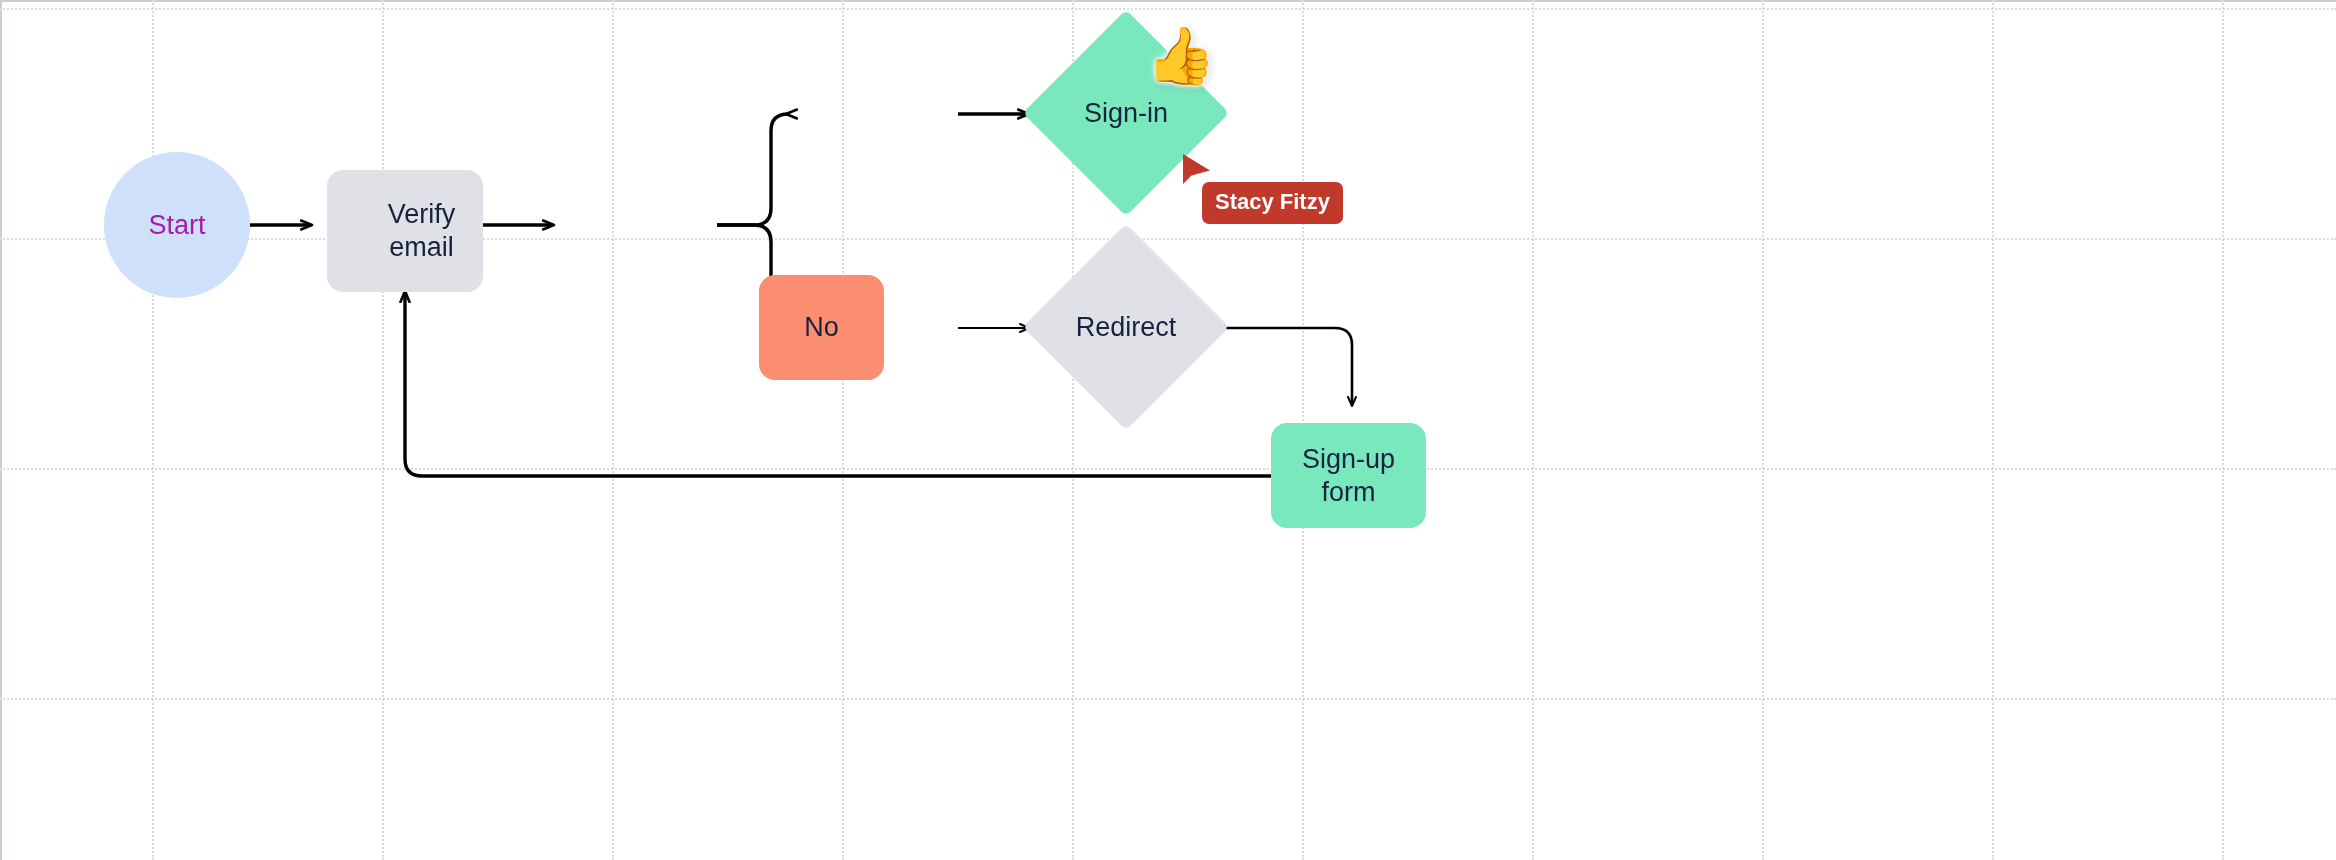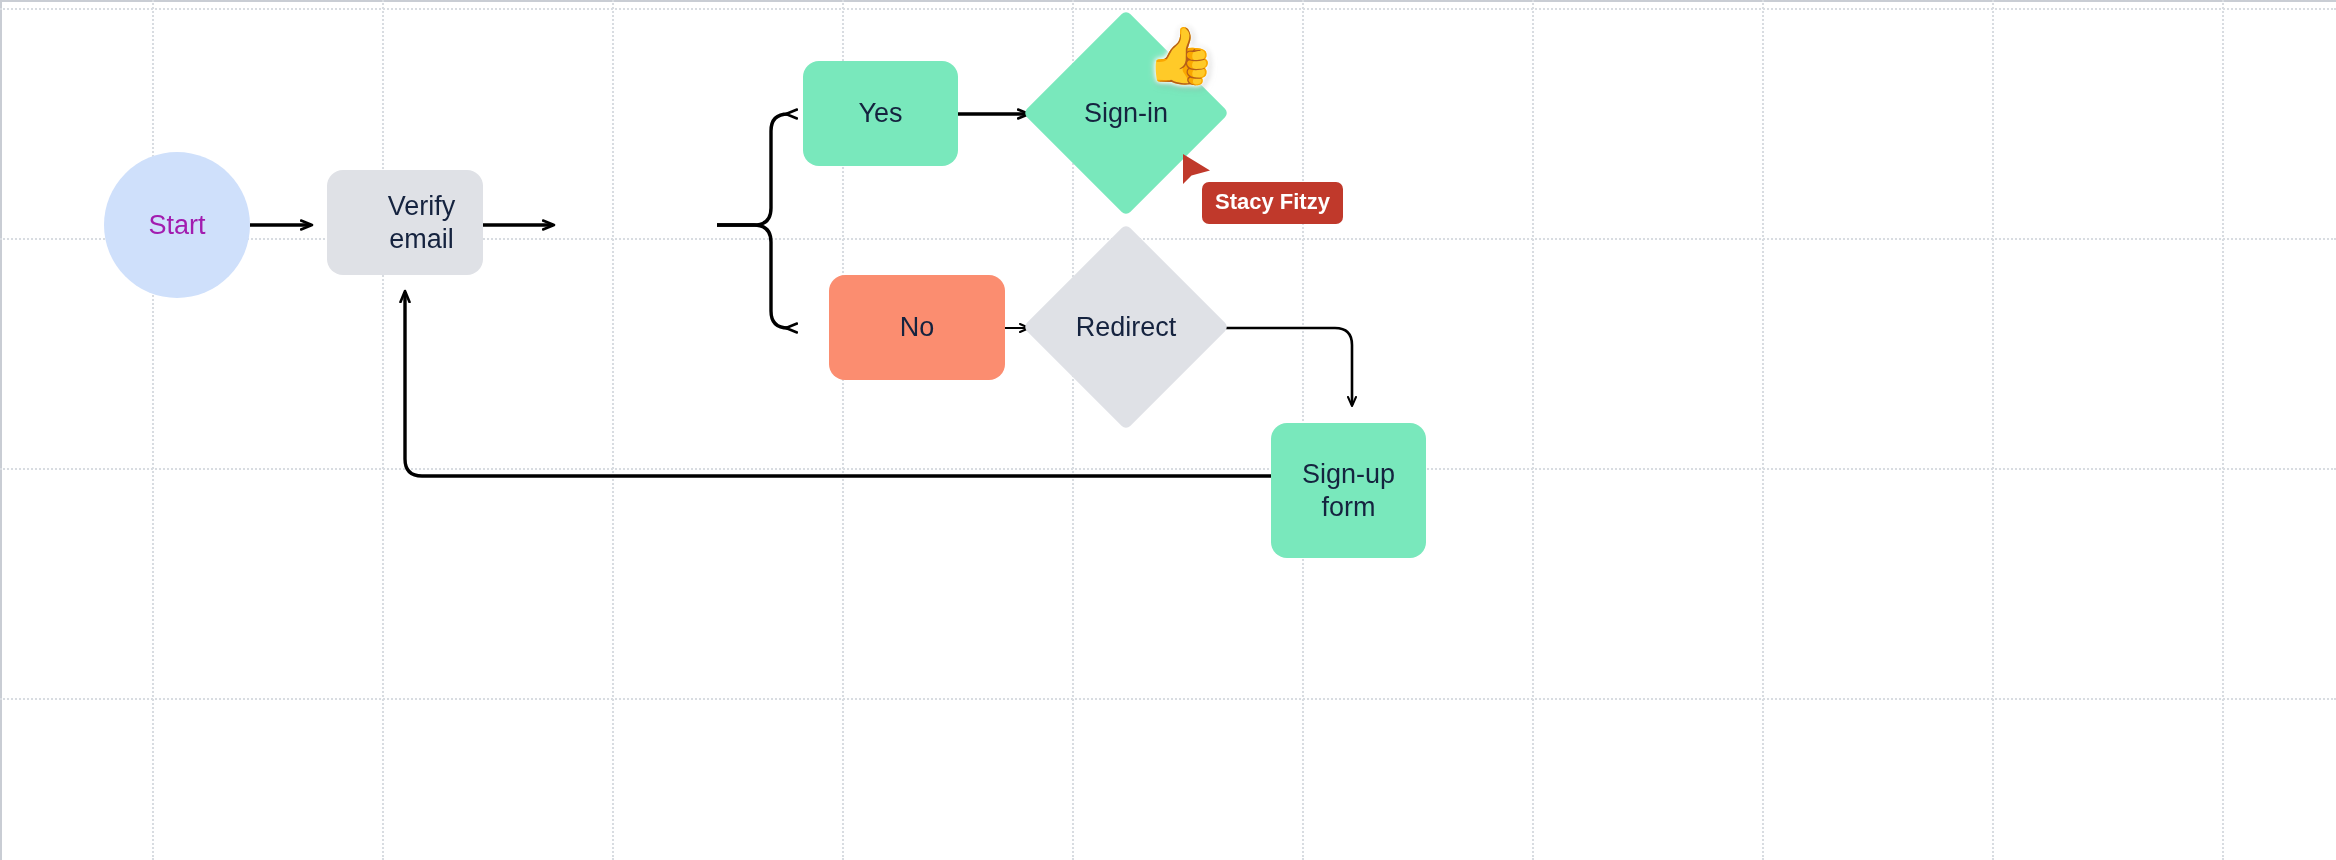--- a/index.html
+++ b/index.html
@@ -144,44 +144,41 @@
       <path d="M1199,328 L1335,328 Q1352,328 1352,345 L1352,405" stroke-width="2.6" marker-end="url(#arrowOpen)"></path>
 
       <path d="M1271,476 L422,476 Q405,476 405,459 L405,292" stroke-width="3.4" marker-end="url(#arrowSolid)"></path>
     </g>
   </svg>
 
   <div class="node shape-circle" id="node-start" style="left: 104px; top: 152px; width: 146px; height: 146px; color: #a21caf; background: rgb(207, 224, 251);">
     <span class="node-label">Start</span>
   </div>
 
-  <div class="node shape-rect" id="node-verify-email" style="left: 327px; top: 170px; width: 156px; height: 105px; color: rgb(21, 35, 63); background: rgb(223, 225, 230); padding-left: 33px;">
+  <div class="node shape-rect" id="node-verify-email" style="left: 327px; top: 170px; width: 156px; height: 122px; color: rgb(21, 35, 63); background: rgb(223, 225, 230); padding-left: 33px;">
     <span class="node-label">Verify email</span>
   </div>
 
 
-  <div class="node shape-rect" id="node-yes" style="left: 803px; top: 61px; width: 155px; height: 105px; color: rgb(21, 35, 63); background: rgb(121, 232, 188);">
-    <span class="node-label">Yes</span>
-  </div>
 
   <div class="node shape-diamond" id="node-sign-in" style="left: 1053px; top: 40px; width: 146px; height: 146px; color: rgb(21, 35, 63);">
     <span class="diamond-fill" style="background: rgb(121, 232, 188);"></span>
     <span class="node-label">Sign-in</span>
   </div>
 
-  <div class="node shape-rect" id="node-no" style="left: 829px; top: 275px; width: 176px; height: 105px; color: rgb(21, 35, 63); background: rgb(251, 141, 112);">
+  <div class="node shape-rect" id="node-no" style="left: 759px; top: 275px; width: 125px; height: 105px; color: rgb(21, 35, 63); background: rgb(251, 141, 112);">
     <span class="node-label">No</span>
   </div>
 
   <div class="node shape-diamond" id="node-redirect" style="left: 1053px; top: 254px; width: 146px; height: 146px; color: rgb(21, 35, 63);">
     <span class="diamond-fill" style="background: rgb(223, 225, 230);"></span>
     <span class="node-label">Redirect</span>
   </div>
 
-  <div class="node shape-rect" id="node-sign-up-form" style="left: 1271px; top: 423px; width: 155px; height: 135px; color: rgb(21, 35, 63); background: rgb(121, 232, 188);">
+  <div class="node shape-rect" id="node-sign-up-form" style="left: 1271px; top: 423px; width: 155px; height: 105px; color: rgb(21, 35, 63); background: rgb(121, 232, 188);">
     <span class="node-label">Sign-up
 form</span>
   </div>
 
   <div id="emoji-sticker" style="left: 1146px; top: 28px;">👍</div>
 
   <div id="cursor-group" style="left: 1180px; top: 152px;">
     <svg class="cursor-arrow" width="34" height="38" viewBox="0 0 34 38">
       <path d="M3,2 L3,32 L11.5,23.5 L30,18.5 Z" fill="#c0392b"></path>
     </svg>

